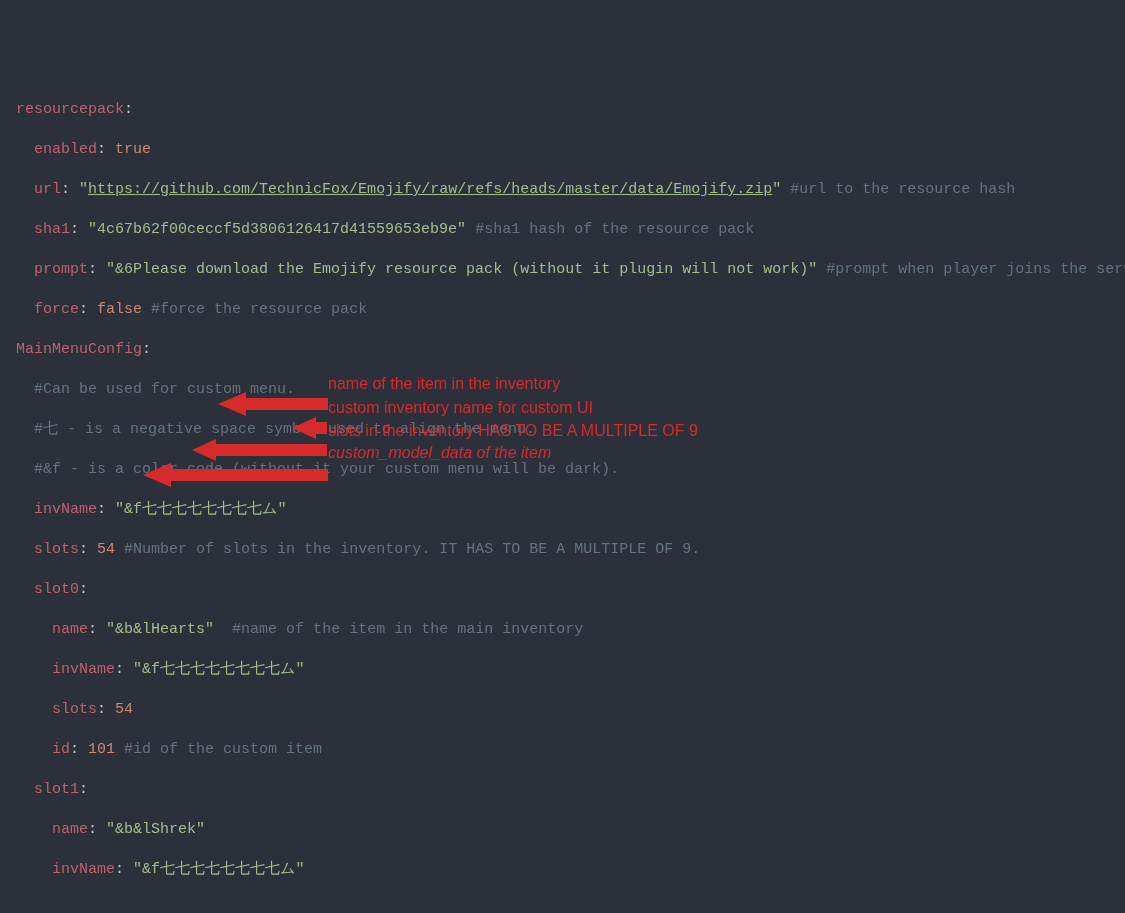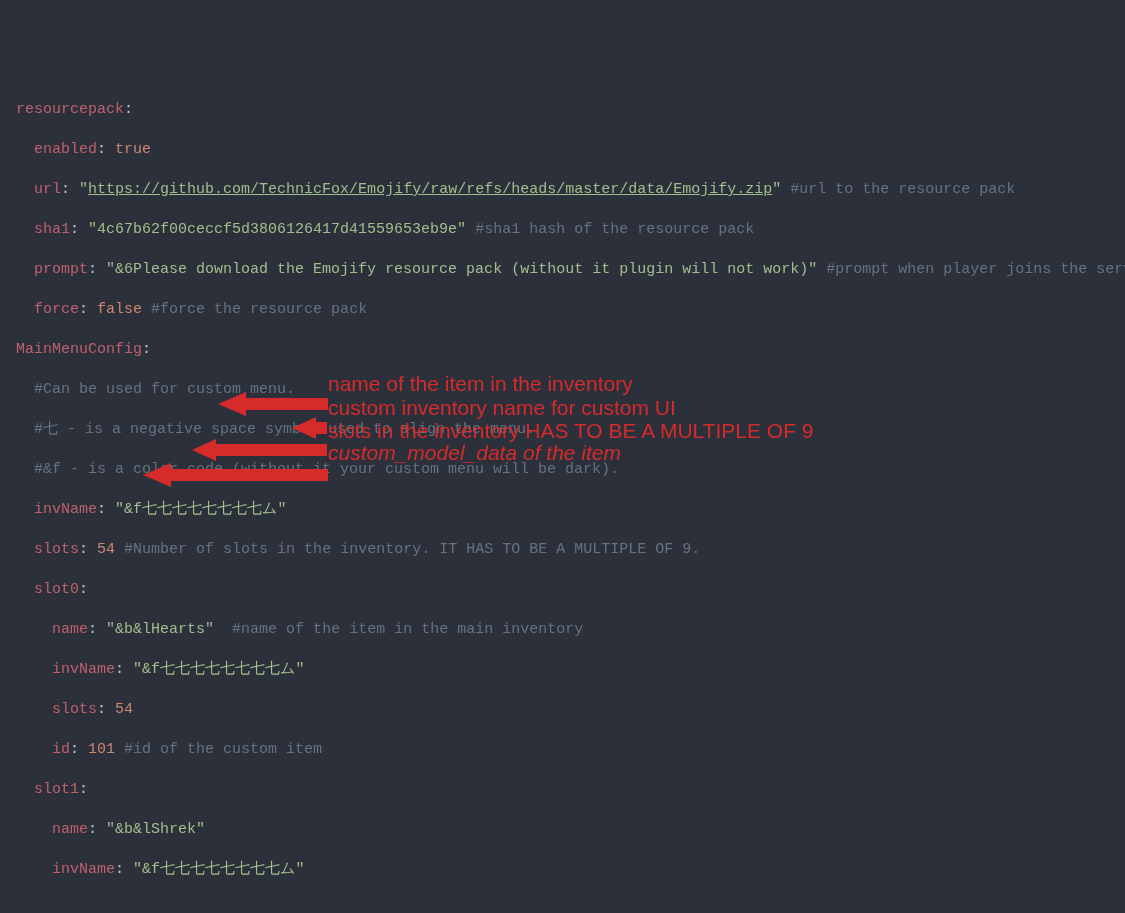--- a/index.html
+++ b/index.html
@@ -17,33 +17,33 @@
   }
   .code { padding:0; }
   .ln { display:block; border-left:4px solid rgba(0,0,0,0); padding-left:12px; }
   .key { color:#bf616a; }
   .bool { color:#d08770; }
   .num { color:#d08770;text-align:right; }
   .str { color:#a3be8c; }
   .str-u { color:#a3be8c; text-decoration:underline; }
   .com { color:#65737e; }
   .colon { color:#c0c5ce; }
-  .annot { position:absolute; color:#d72b2b; font-family:Arial,Helvetica,sans-serif; font-size:21px; font-weight:500; }
+  .annot { position:absolute; color:#d72b2b; font-family:Arial,Helvetica,sans-serif; font-size:16px; font-weight:500; }
   .arrow { position:absolute; }
   .arrow svg { display:block; }
 </style>
 </head>
 <body>
 
 
 
 <div class="code">
 <span class="ln"><span class="key">resourcepack</span><span class="colon">:</span></span>
 <span class="ln">  <span class="key">enabled</span><span class="colon">:</span> <span class="bool">true</span></span>
-<span class="ln">  <span class="key">url</span><span class="colon">:</span> <span class="str">"</span><span class="str-u">https://github.com/TechnicFox/Emojify/raw/refs/heads/master/data/Emojify.zip</span><span class="str">"</span> <span class="com">#url to the resource pack</span></span>
+<span class="ln">  <span class="key">url</span><span class="colon">:</span> <span class="str">"</span><span class="str-u">https://github.com/TechnicFox/Emojify/raw/refs/heads/master/data/Emojify.zip</span><span class="str">"</span> <span class="com">#url to the resource hash</span></span>
 <span class="ln">  <span class="key">sha1</span><span class="colon">:</span> <span class="str">"4c67b62f00ceccf5d3806126417d41559653eb9e"</span> <span class="com">#sha1 hash of the resource pack</span></span>
 <span class="ln">  <span class="key">prompt</span><span class="colon">:</span> <span class="str">"&amp;6Please download the Emojify resource pack (without it plugin will not work)"</span> <span class="com">#prompt when player joins the server</span></span>
 <span class="ln">  <span class="key">force</span><span class="colon">:</span> <span class="bool">false</span> <span class="com">#force the resource pack</span></span>
 <span class="ln"><span class="key">MainMenuConfig</span><span class="colon">:</span></span>
 <span class="ln">  <span class="com">#Can be used for custom menu.</span></span>
 <span class="ln">  <span class="com">#七 - is a negative space symbol used to align the menu.</span></span>
 <span class="ln">  <span class="com">#&amp;f - is a color code (without it your custom menu will be dark).</span></span>
 <span class="ln">  <span class="key">invName</span><span class="colon">:</span> <span class="str">"&amp;f七七七七七七七七ム"</span></span>
 <span class="ln">  <span class="key">slots</span><span class="colon">:</span> <span class="num">54</span> <span class="com">#Number of slots in the inventory. IT HAS TO BE A MULTIPLE OF 9.</span></span>
 <span class="ln">  <span class="key">slot0</span><span class="colon">:</span></span>

